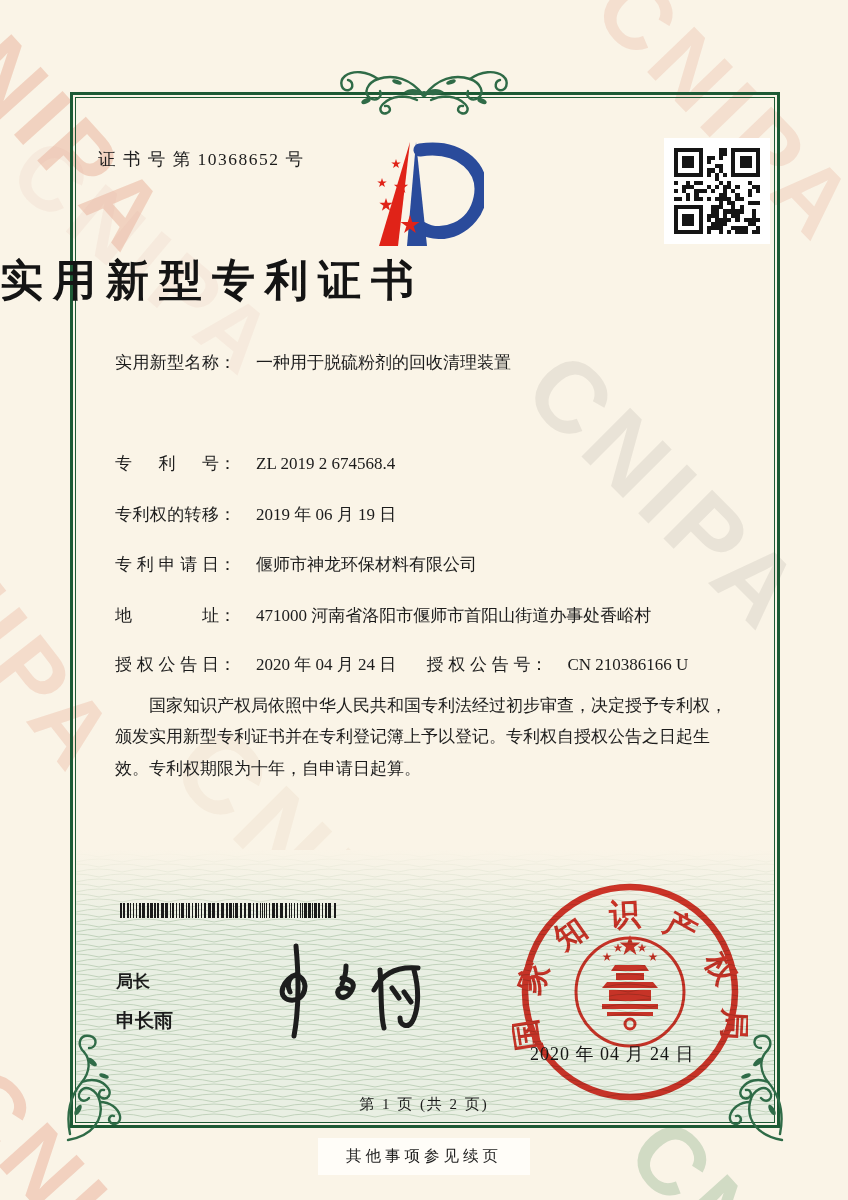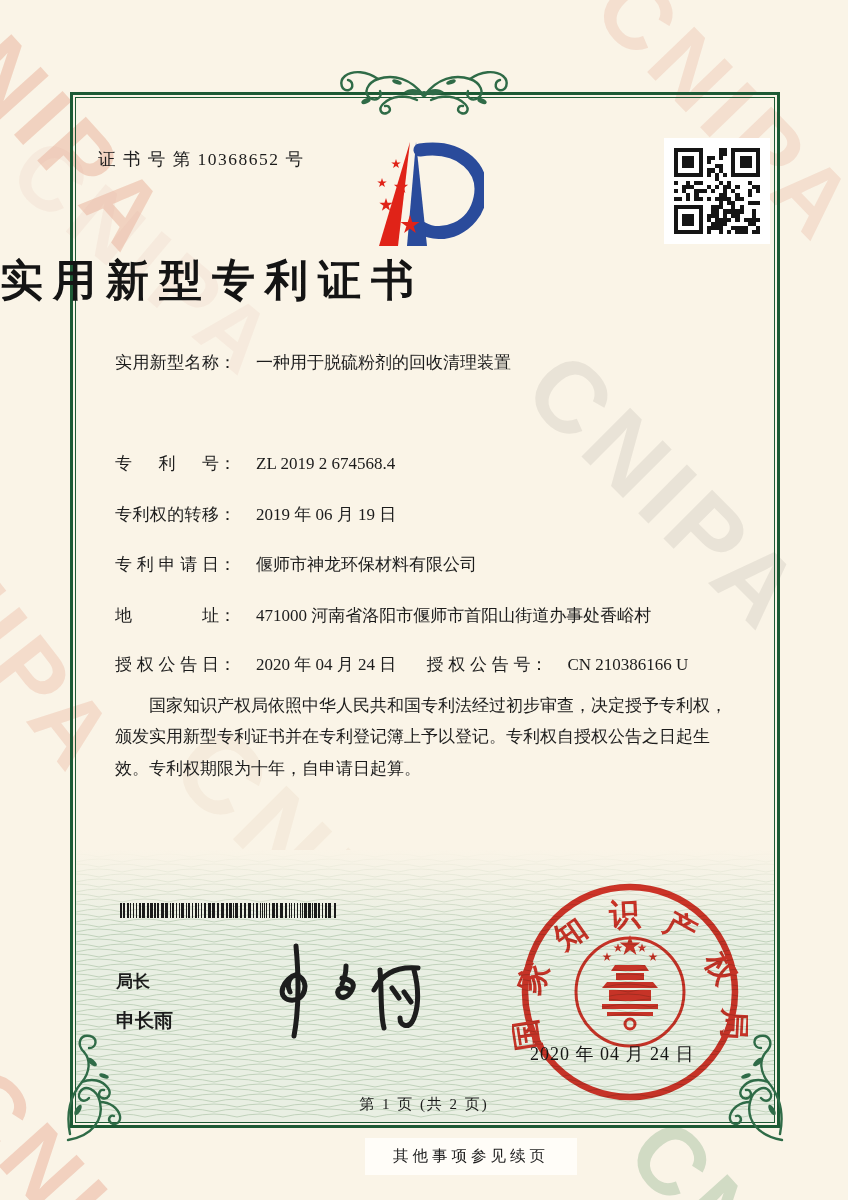--- a/index.html
+++ b/index.html
@@ -51,21 +51,21 @@
   .sealtxt{font-size:31px;font-weight:700;fill:var(--seal-red,#d6261b);
            font-family:"Liberation Serif","DejaVu Serif",serif;}
   .emb{fill:var(--seal-red,#d6261b);}
   .embring{fill:none;stroke:var(--seal-red,#d6261b);stroke-width:3px;}
   .seal-date{position:absolute;left:530px;top:1042px;font-size:18px;letter-spacing:1px;
              color:#151515;z-index:5;white-space:nowrap;}
   .page-num{position:absolute;left:0;top:1095px;width:848px;text-align:center;
             font-size:15px;letter-spacing:2px;z-index:2;}
   .cont{position:absolute;left:50%;top:1138px;transform:translateX(-50%);
         background:#fffdf8;padding:8px 28px;font-size:15.5px;letter-spacing:4px;
-        white-space:nowrap;z-index:2;margin-left:47px;}
+        white-space:nowrap;z-index:2;}
   .defs-hidden{position:absolute;width:0;height:0;overflow:hidden;}
   .logo-red{fill:var(--logo-red,#e02318);}
   .logo-blue{fill:var(--logo-blue,#2a4b9b);}
   .logo-bowl{fill:none;stroke:var(--logo-blue,#2a4b9b);stroke-width:13px;stroke-linecap:round;}
 </style>
 </head>
 <body>
 
 <svg class="defs-hidden" aria-hidden="true">
   <defs>

